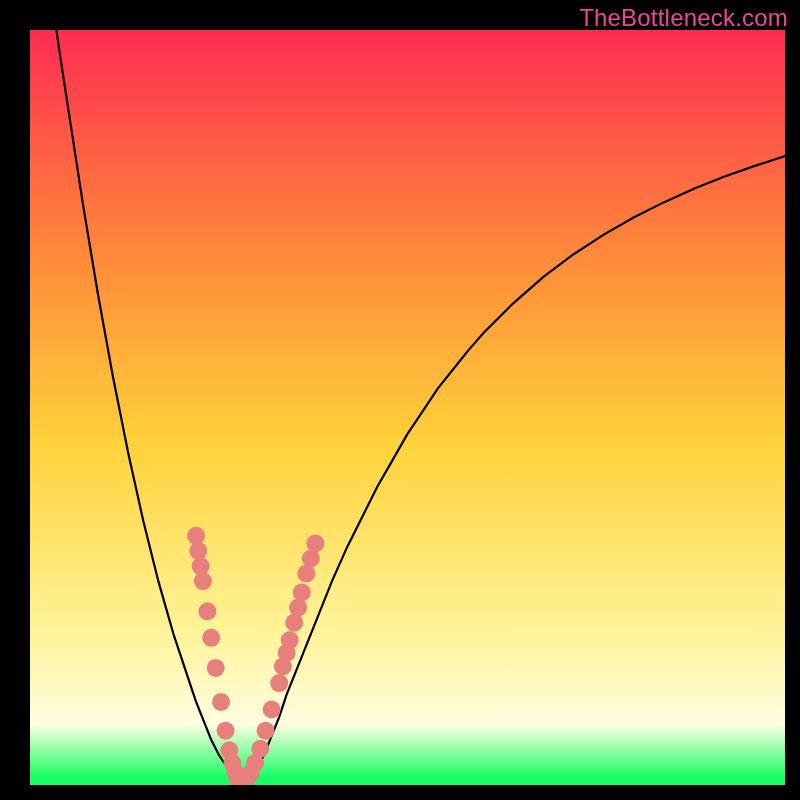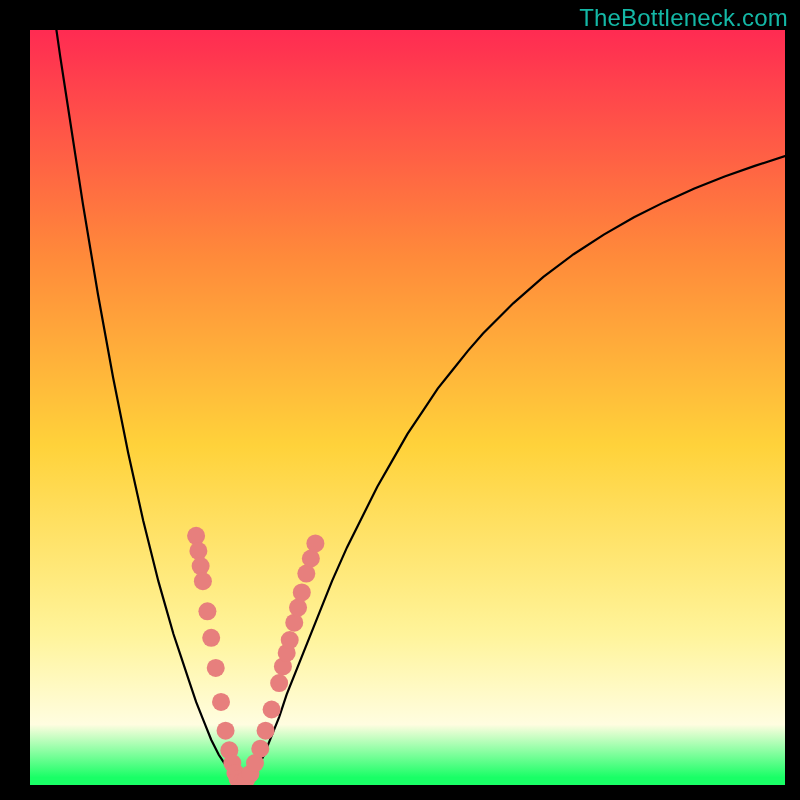--- a/index.html
+++ b/index.html
@@ -23,21 +23,21 @@
     position: absolute;
     left: 30px;
     top: 30px;
     width: 755px;
     height: 755px;
   }
   .watermark {
     position: absolute;
     top: 4px;
     right: 12px;
-    color: #14b8a6;
+    color: #ec4899;
     font-size: 24px;
     font-weight: 400;
     letter-spacing: 0.2px;
     font-family: Arial, Helvetica, sans-serif;
   }
   svg { display: block; }
 </style>
 </head>
 <body>
 

